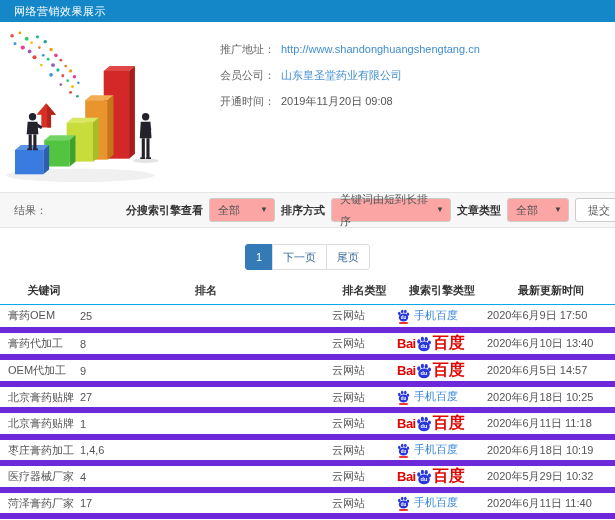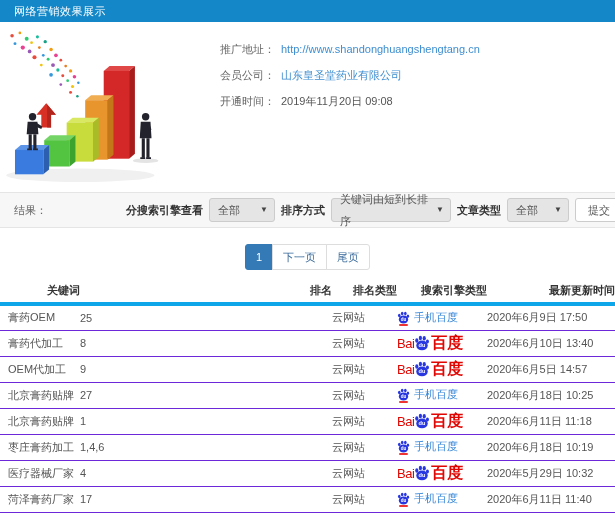--- a/index.html
+++ b/index.html
@@ -23,53 +23,53 @@
   .count-unit { color:#3e8ed0; }
 
   
   .filter-bar { height:36px; background:#f7f7f7; border-top:1px solid #e5e5e5;
     border-bottom:1px solid #e5e5e5; display:flex; align-items:center;
     padding-left:14px; font-size:11px; }
   .result-label { color:#666; }
   .filter-controls { margin-left:auto; display:flex; align-items:center; gap:6px;
     margin-right:-8px; }
   .f-label { font-weight:bold; color:#333; }
-  .select { background:#e5e5e5; border:1px solid #ccc; border-radius:3px; height:24px;
+  .select { background:#fca5a5; border:1px solid #ccc; border-radius:3px; height:24px;
     line-height:22px; padding:0 6px 0 8px; color:#555; display:flex;
     align-items:center; gap:6px; cursor:pointer; }
   .select .caret { font-size:8px; color:#444; }
   .submit-btn { background:#fff; border:1px solid #ccc; border-radius:3px;
     height:24px; padding:0 12px; font-size:11px; color:#555; cursor:pointer; }
 
   
   .pagination { margin-top:16px; text-align:center; font-size:11px; }
   .page-btn { display:inline-block; min-width:16px; padding:0 10px; height:26px;
     line-height:24px; border:1px solid #ddd; background:#fff; color:#3a6a9a;
     margin-left:-1px; cursor:pointer; }
   .page-btn:first-child { border-radius:3px 0 0 3px; margin-left:0; }
   .page-btn:last-child { border-radius:0 3px 3px 0; }
   .page-btn.active { background:#337ab7; border-color:#337ab7; color:#fff; }
 
   
   table.results { width:100%; border-collapse:collapse; table-layout:fixed;
     margin-top:8px; font-size:11px; }
-  table.results th { text-align:right; font-weight:bold; color:#333; height:26px;
-    border-bottom:4px solid #0ea5e9; }
-  table.results td { height:26px; color:#555; border-bottom:1px solid #6d28d9;
+  table.results th { text-align:center; font-weight:bold; color:#333; height:26px;
+    border-bottom:1px solid #0ea5e9; }
+  table.results td { height:26px; color:#555; border-bottom:6px solid #6d28d9;
     overflow:hidden; white-space:nowrap; }
   table.results th:first-child, table.results td:first-child { padding-left:8px; }
   td.rank { color:#3e8ed0; cursor:pointer; }
 
   
   .engine { display:inline-flex; align-items:center; }
   .engine .paw-wrap { position:relative; display:inline-flex; }
   .engine.mobile .mb-underline { position:absolute; left:2px; bottom:-2px;
     width:9px; height:2px; background:#e33; border-radius:1px; }
   .engine.mobile .mb-text { color:#3585d8; margin-left:4px; font-size:11px; }
-  .engine.pc .bai { color:#e10602; font-weight:normal; font-size:13px;
+  .engine.pc .bai { color:#e10602; font-weight:bold; font-size:13px;
     letter-spacing:-0.5px; }
   .engine.pc .du-suffix { color:#e10602; font-weight:bold; font-size:16px;
     margin-left:1px; }
 </style>
 </head>
 <body>
 
 <div class="page">
 
   <div class="header">

